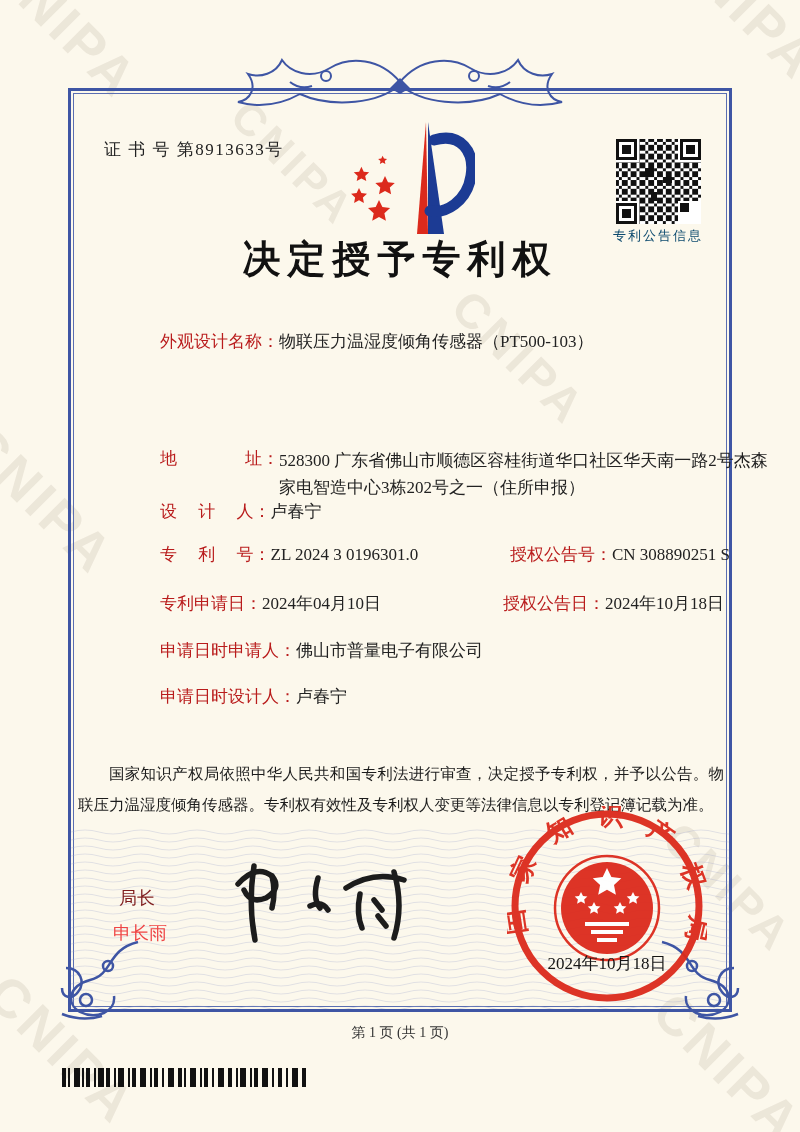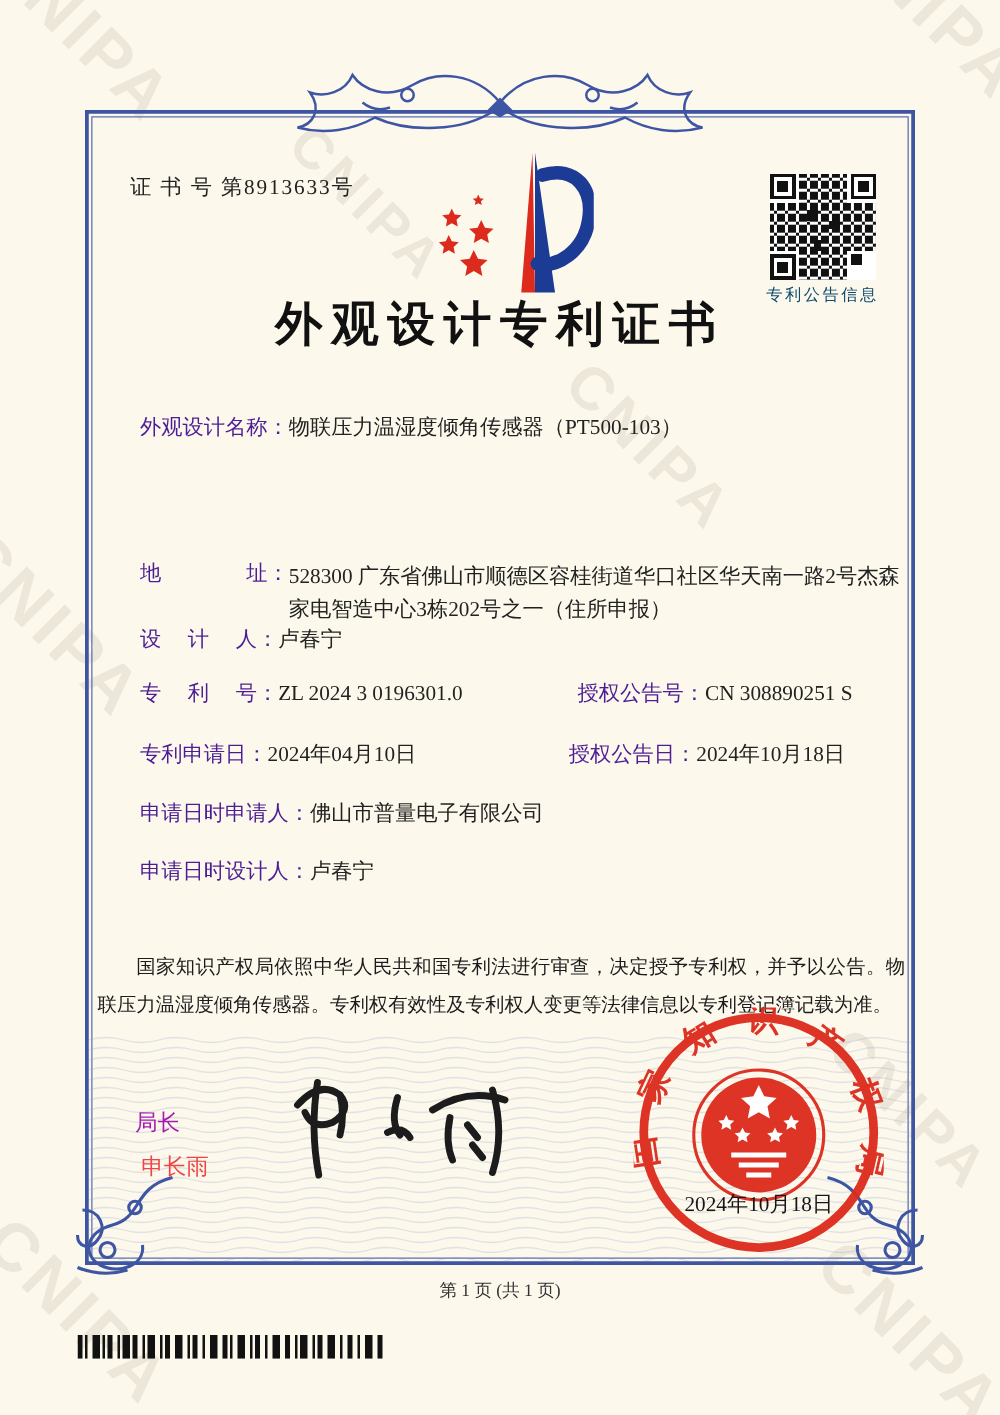--- a/index.html
+++ b/index.html
@@ -38,40 +38,40 @@
   
   .content { position:absolute; inset:0; z-index:4; }
   .cert-no { position:absolute; left:104px; top:138px; font-size:17px; letter-spacing:1.5px; }
   .logo { position:absolute; left:333px; top:116px; width:142px; height:122px; }
   .qr { position:absolute; left:616px; top:139px; width:85px; height:85px; }
   .qr-caption { position:absolute; left:592px; top:227px; width:132px; text-align:center;
     font-size:13px; letter-spacing:2px; color:#0c4a6e; }
   .title { position:absolute; left:0; top:234px; width:800px; text-align:center;
     font-size:38px; font-weight:bold; letter-spacing:7px; color:#111; }
   .row { position:absolute; font-size:17px; white-space:nowrap; }
-  .row .lab { color:#4c1d95; }
+  .row .lab { color:#b91c1c;margin-left:48px; }
   .row .val { color:#222; }
   .r-design { left:112px; top:330px; }
   .r-patentee { left:112px; top:397px; }
   .r-address { left:112px; top:447px; display:flex; white-space:normal; }
   .r-address .lab { flex:0 0 auto; white-space:nowrap; }
   .r-address .val { width:502px; line-height:27px; }
   .r-designer { left:112px; top:500px; }
   .r-patno { left:112px; top:543px; }
   .r-grantno { left:462px; top:543px;text-align:right; }
   .r-filing { left:112px; top:592px; }
   .r-grantdate { left:455px; top:592px; }
   .r-applicant { left:112px; top:639px; }
   .r-designer2 { left:112px; top:685px; }
   .declaration {
     position:absolute; left:78px; top:758px; width:646px;
     font-size:15.5px; line-height:31px; text-indent:2em; text-align:justify; color:#1c1c1c;
   }
-  .sig-title { position:absolute; left:108px; top:886px; font-size:18px;
-    font-family:"Liberation Sans","DejaVu Sans",sans-serif; color:#a21caf; }
+  .sig-title { position:absolute; left:119px; top:886px; font-size:18px;
+    font-family:"Liberation Sans","DejaVu Sans",sans-serif; color:#7f1d1d; }
   .sig-name { position:absolute; left:113px; top:921px; font-size:18px;
     font-family:"Liberation Sans","DejaVu Sans",sans-serif; color:#ef4444; }
   .sig-hand { position:absolute; left:222px; top:848px; width:205px; height:100px; }
   .seal { position:absolute; left:507px; top:806px; width:200px; height:200px; opacity:0.95; }
   .seal-date { position:absolute; left:507px; top:952px; width:200px; text-align:center;
     font-size:17px; color:#151515; z-index:5; }
   .footer-page { position:absolute; left:0; top:1024px; width:800px; text-align:center;
     font-size:14px; color:#333; }
   .barcode { position:absolute; left:62px; top:1068px; width:246px; height:19px; z-index:4; }
 </style>
@@ -183,21 +183,21 @@
           <rect x="1" y="23" width="5" height="5"></rect>
       </g>
       <g fill="#111">
         <rect x="2" y="2" width="3" height="3"></rect>
           <rect x="24" y="2" width="3" height="3"></rect>
           <rect x="2" y="24" width="3" height="3"></rect>
       </g>
     </svg>
     <div class="qr-caption">专利公告信息</div>
 
-    <div class="title">外观设计专利证书</div>
+    <div class="title">决定授予专利权</div>
 
     <div class="row r-design">
       <span class="lab">外观设计名称：</span><span class="val">物联压力温湿度倾角传感器（PT500-103）</span>
     </div>
 
 
     <div class="row r-address">
       <span class="lab">地　　　　址：</span>
         <span class="val">528300 广东省佛山市顺德区容桂街道华口社区华天南一路2号杰森家电智造中心3栋202号之一（住所申报）</span>
     </div>

